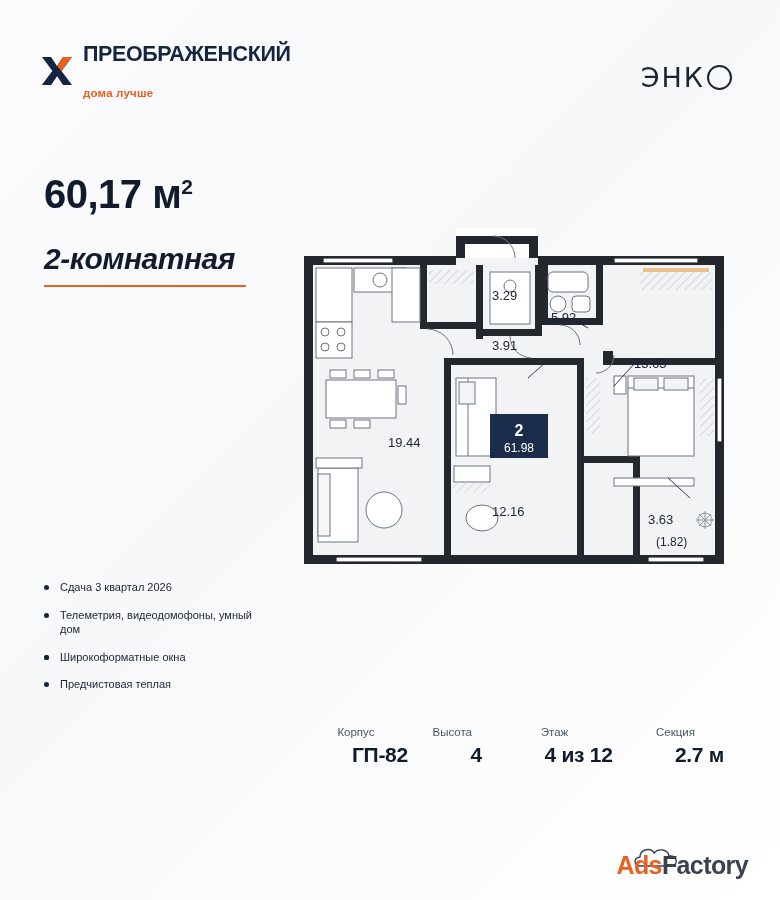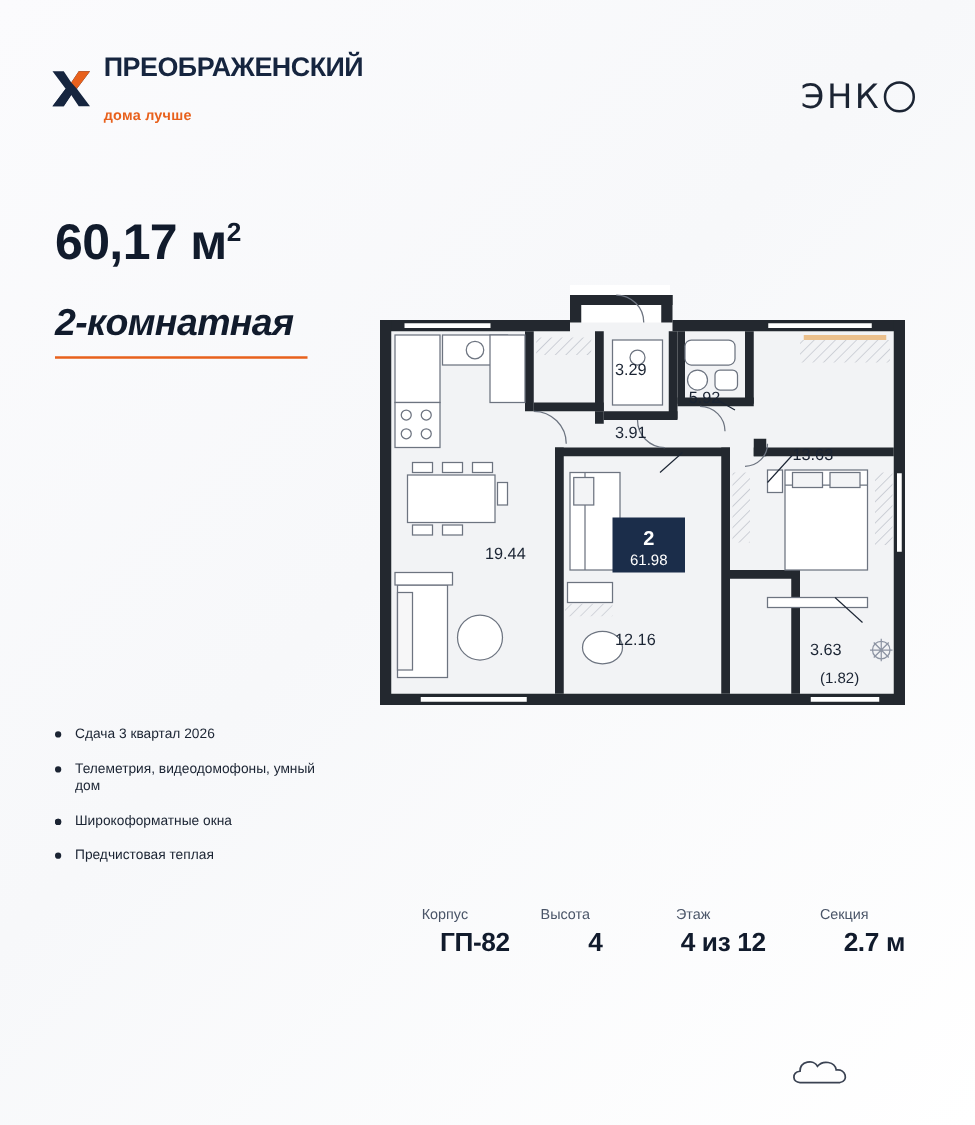--- a/index.html
+++ b/index.html
@@ -422,14 +422,18 @@
     </div>
     <div class="spec">
       <div class="spec-label">Секция</div>
       <div class="spec-value">2.7 м</div>
     </div>
   </div>
 
   <svg class="wm-cloud" viewBox="0 0 52 26">
     <path d="M8 22 C2 22 1 14 8 13 C8 5 19 3 22 9 C26 4 36 5 37 12 C45 11 47 21 40 22 Z" fill="none" stroke="#3a4252" stroke-width="1.4"></path>
   </svg>
+  <div class="watermark">
+    <span class="wm-text wm-ads">Ads</span>
+    <span class="wm-text wm-factory">Factory</span>
+  </div>
 
 </div>
 
 </body></html>

